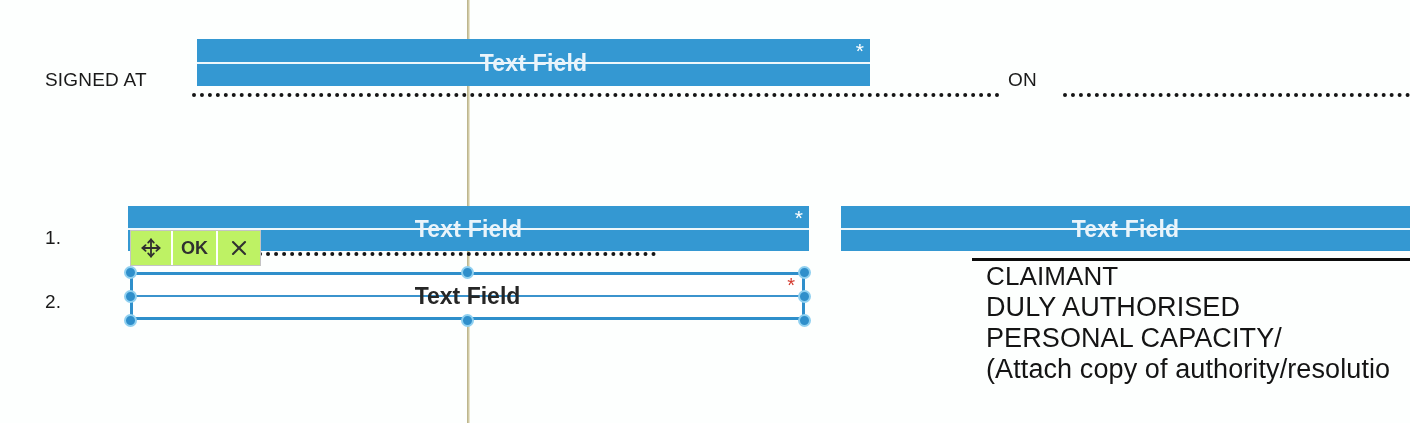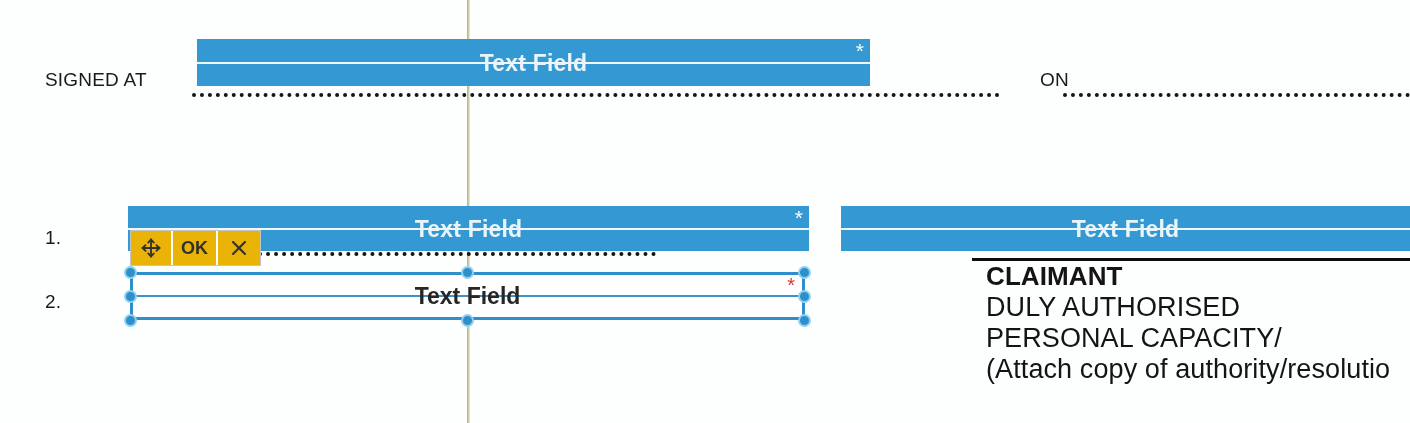--- a/index.html
+++ b/index.html
@@ -39,21 +39,21 @@
   
   .doc-text {
     position: absolute;
     color: #1a1a1a;
     font-size: 19px;
     line-height: 1;
     letter-spacing: 0.2px;
     white-space: nowrap;
   }
   .lbl-signed-at { left: 45px;  top: 70px; }
-  .lbl-on        { left: 1008px; top: 70px; margin-left: 32px; }
+  .lbl-on        { left: 1008px; top: 70px; }
   .lbl-witnesses { left: 45px;  top: 168px; }
   .lbl-num-1     { left: 45px;  top: 228px; }
   .lbl-num-2     { left: 45px;  top: 292px; }
 
   
   .dot-line {
     position: absolute;
     height: 4px;
     border-bottom: 4px dotted #151515;
   }
@@ -184,21 +184,21 @@
     border: 1px solid #c4c4c4;
     box-sizing: border-box;
     z-index: 10;
   }
   .tb-btn {
     display: flex;
     align-items: center;
     justify-content: center;
     min-width: 42px;
     padding: 12px 8px;
-    background: #eab308;
+    background: #bef264;
     border-right: 2px solid #ffffff;
     color: #303030;
     font-size: 18px;
     font-weight: bold;
     cursor: pointer;
     box-sizing: border-box;
     text-align: center;
   }
   .tb-btn:last-child { border-right: none; }
   .tb-btn svg { display: block; }
@@ -211,21 +211,21 @@
     width: 424px;
     overflow: hidden;
   }
   .claimant-line {
     color: #141414;
     font-size: 27px;
     line-height: 31px;
     white-space: nowrap;
     letter-spacing: 0.1px;
   }
-  .claimant-line.bold { font-weight: bold; font-size: 26px; }
+  .claimant-line.bold { font-weight: normal; font-size: 26px; }
 </style>
 </head>
 <body>
 
 <div class="page">
 
   <div class="guide-line"></div>
 
   <div class="doc-text lbl-signed-at">SIGNED AT</div>
   <div class="dot-line dots-signed"></div>

